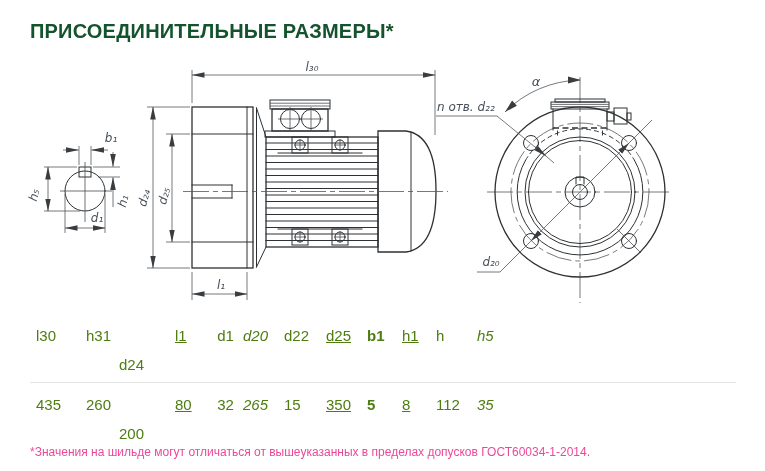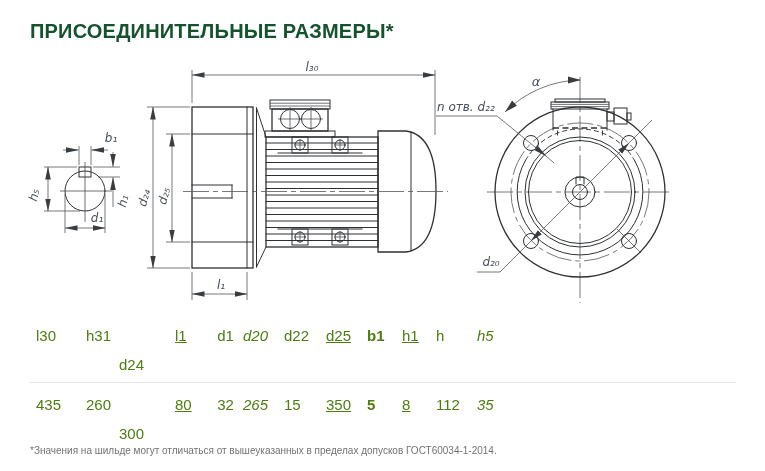--- a/index.html
+++ b/index.html
@@ -32,21 +32,21 @@
   }
   .dim-table .row{display:flex;}
   .dim-table .row.header{border-bottom:1px solid #e2e4e6;padding-bottom:9px;}
   .dim-table .row.values{padding-top:13px;}
   .dim-table .cell{box-sizing:border-box;flex:0 0 auto;}
   .c0{width:48px;padding-left:6px;} .c1{width:41px;text-align:center;} .c2{width:56px;margin-top:29px;} .c3{width:33px;text-decoration:underline;}
   .c4{width:35px;text-align:center;} .c5{width:41px;font-style:italic;} .c6{width:42px;} .c7{width:41px;text-decoration:underline;}
   .c8{width:35px;font-weight:bold;} .c9{width:34px;text-decoration:underline;} .c10{width:41px;} .c11{flex:1 1 auto;font-style:italic;}
 
   .footnote{
-    position:absolute;left:30px;top:445px;font-size:10px;color:#737373;
+    position:absolute;left:30px;top:445px;font-size:12px;color:#ec4899;
   }
 </style>
 </head>
 <body>
 
 <div class="title">ПРИСОЕДИНИТЕЛЬНЫЕ РАЗМЕРЫ*</div>
 
 <svg class="drawing" width="765" height="260" viewBox="0 55 765 260">
   <defs>
     <pattern id="hatch" width="4.5" height="4.5" patternUnits="userSpaceOnUse" patternTransform="rotate(45)">
@@ -250,21 +250,21 @@
     <div class="cell c6">d22</div>
     <div class="cell c7">d25</div>
     <div class="cell c8">b1</div>
     <div class="cell c9">h1</div>
     <div class="cell c10">h</div>
     <div class="cell c11">h5</div>
   </div>
   <div class="row values">
     <div class="cell c0">435</div>
     <div class="cell c1">260</div>
-    <div class="cell c2">300</div>
+    <div class="cell c2">200</div>
     <div class="cell c3">80</div>
     <div class="cell c4">32</div>
     <div class="cell c5">265</div>
     <div class="cell c6">15</div>
     <div class="cell c7">350</div>
     <div class="cell c8">5</div>
     <div class="cell c9">8</div>
     <div class="cell c10">112</div>
     <div class="cell c11">35</div>
   </div>

